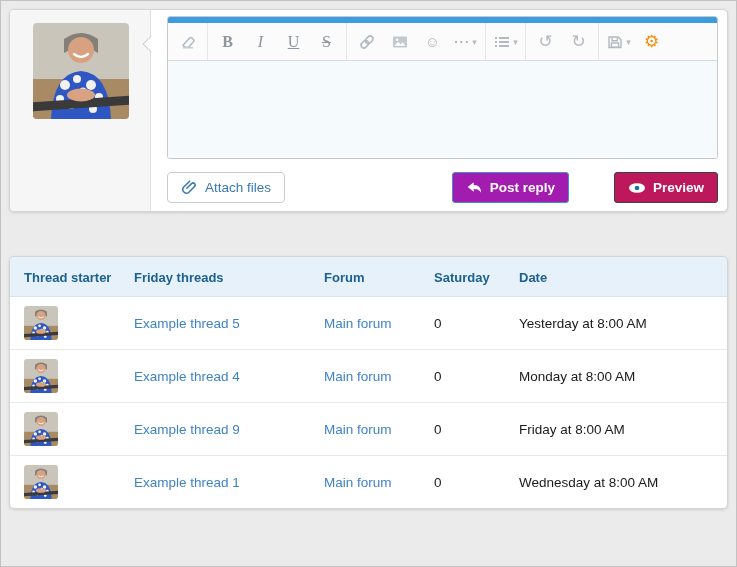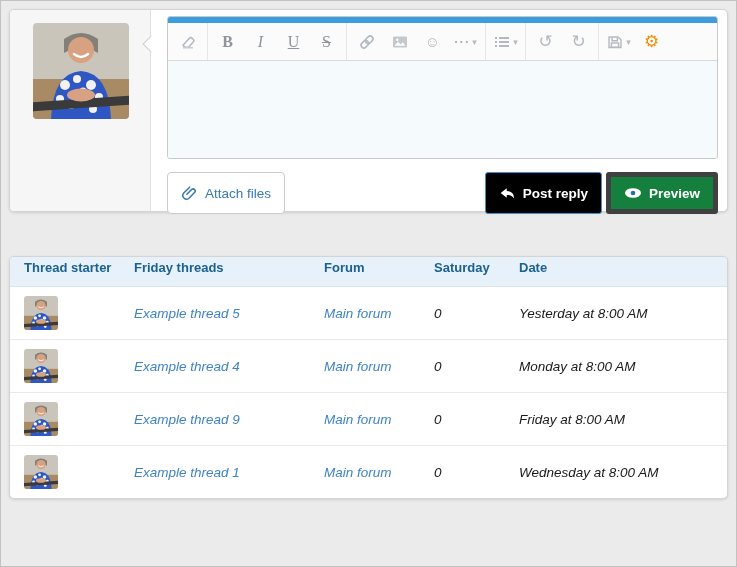--- a/index.html
+++ b/index.html
@@ -58,38 +58,38 @@
   .u { text-decoration:underline; } .s { text-decoration:line-through; }
   .caret { font-size:9px; color:#b5bac0; }
   .dots { font-size:13px; font-weight:bold; letter-spacing:1px; color:#a9afb5; }
   .undo-glyph { font-size:17px; color:#b3b9bf; }
   .gear { font-size:17px; color:#f0910e; }
   .smiley { font-size:15px; color:#b3b9bf; }
   .editor-body { height:97px; background:#f5fafd; outline:none; padding:6px 8px; font-size:13px; color:#333; }
 
   .actions-row { display:flex; align-items:center; margin-top:13px; gap:4px; }
   .btn {
-    height:42px; display:inline-flex; align-items:center; gap:7px;
+    height:31px; display:inline-flex; align-items:center; gap:7px;
     border-radius:3px; font-size:13.5px; padding:0 13px; cursor:pointer;
     font-family:"Liberation Sans", sans-serif;
   }
   .btn-attach { background:#fff; border:1px solid #ccc; border-radius:4px; color:#3879b5; }
   .spacer { flex:1; }
-  .btn-primary-light { background:#000000; border:1px solid #3c90cf; color:#fff; font-weight:bold; }
-  .btn-primary-dark  { background:#15803d; border:5px solid #404040; color:#fff; font-weight:bold; }
+  .btn-primary-light { background:#a21caf; border:1px solid #3c90cf; color:#fff; font-weight:bold; }
+  .btn-primary-dark  { background:#be185d; border:1px solid #404040; color:#fff; font-weight:bold;margin-left:41px; }
 
   
   .similar { margin-top:44px; overflow:hidden; }
   table { width:100%; border-collapse:collapse; table-layout:fixed; }
   col.c1{width:110px;} col.c2{width:190px;} col.c3{width:110px;} col.c4{width:85px;}
   th {
     background:#e7f1fa; text-align:left; font-size:13px; color:#1c6192;
-    padding:3px 0 11px 14px; border-bottom:1px solid #d9e4ee;
-  }
-  td { padding:9px 0 9px 14px; border-bottom:1px solid #e9e9e9; font-size:13.5px; vertical-align:middle;font-style:italic; }
+    padding:13px 0 11px 14px; border-bottom:1px solid #d9e4ee;
+  }
+  td { padding:9px 0 9px 14px; border-bottom:1px solid #e9e9e9; font-size:13.5px; vertical-align:middle; }
   tr:last-child td { border-bottom:none;margin-top:27px; }
   .avatar-sm { width:34px; height:34px; border-radius:3px; overflow:hidden; display:block; cursor:pointer; }
   a.tlink { color:#3f83c5; text-decoration:none; cursor:pointer; }
   .cell-replies, .cell-date { color:#1a1a1a; }
 
   .icon-svg { display:block; }
 </style>
 </head>
 <body>
 

